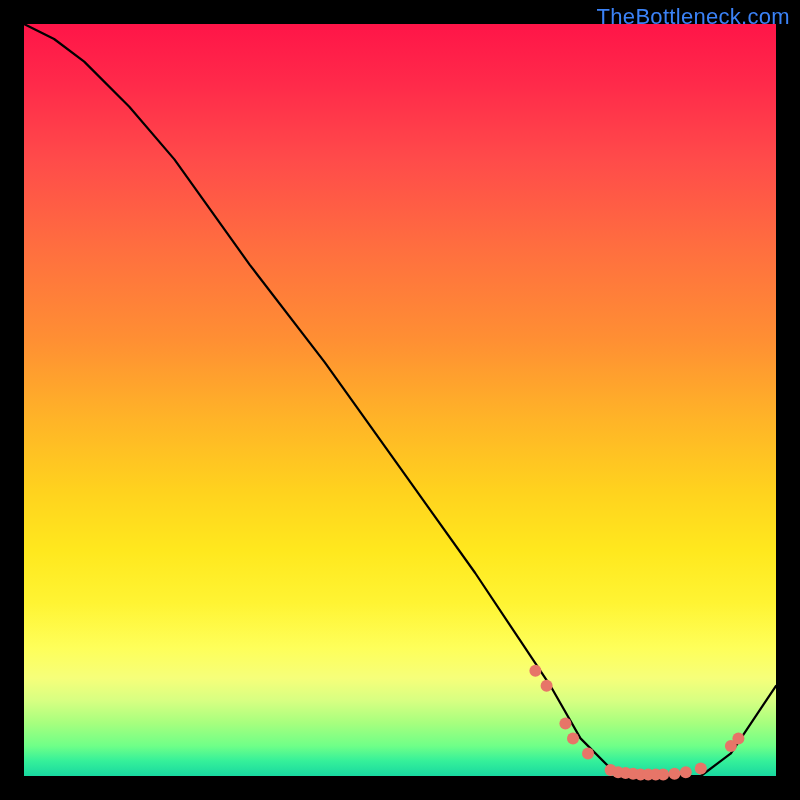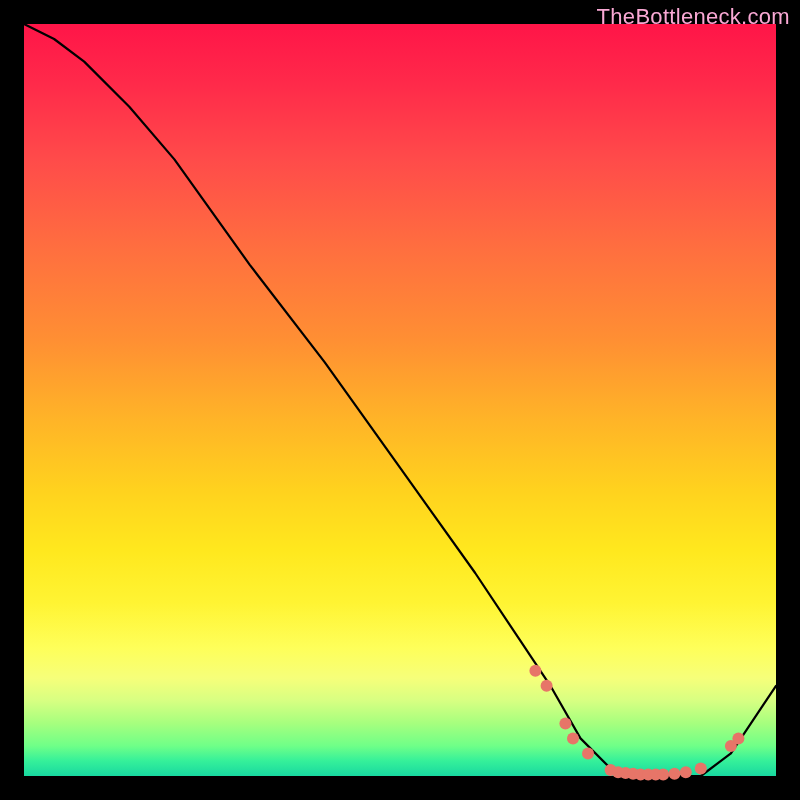--- a/index.html
+++ b/index.html
@@ -41,21 +41,21 @@
       #a6ff7e 93%,
       #6fff88 96%,
       #35f09a 98%,
       #18d8a0 100%
     );
   }
   .watermark {
     position: absolute;
     top: 4px;
     right: 10px;
-    color: #f9a8d4;
+    color: #3b82f6;
     font-size: 22px;
     font-weight: 500;
     letter-spacing: 0.3px;
     user-select: none;
   }
   svg.curve {
     position: absolute;
     left: 0;
     top: 0;
     width: 752px;

